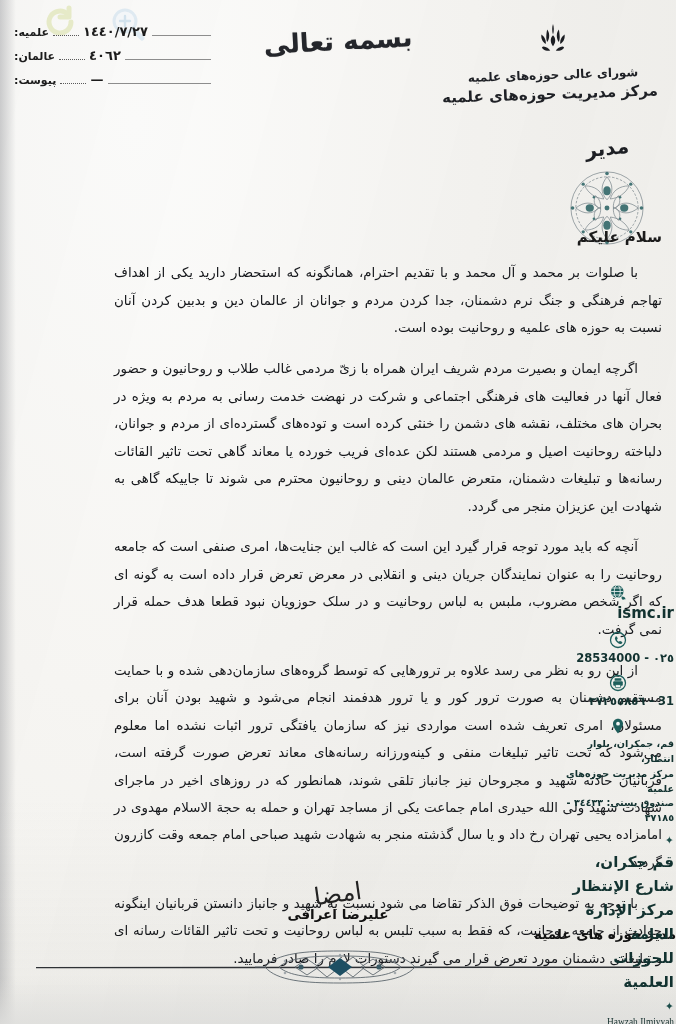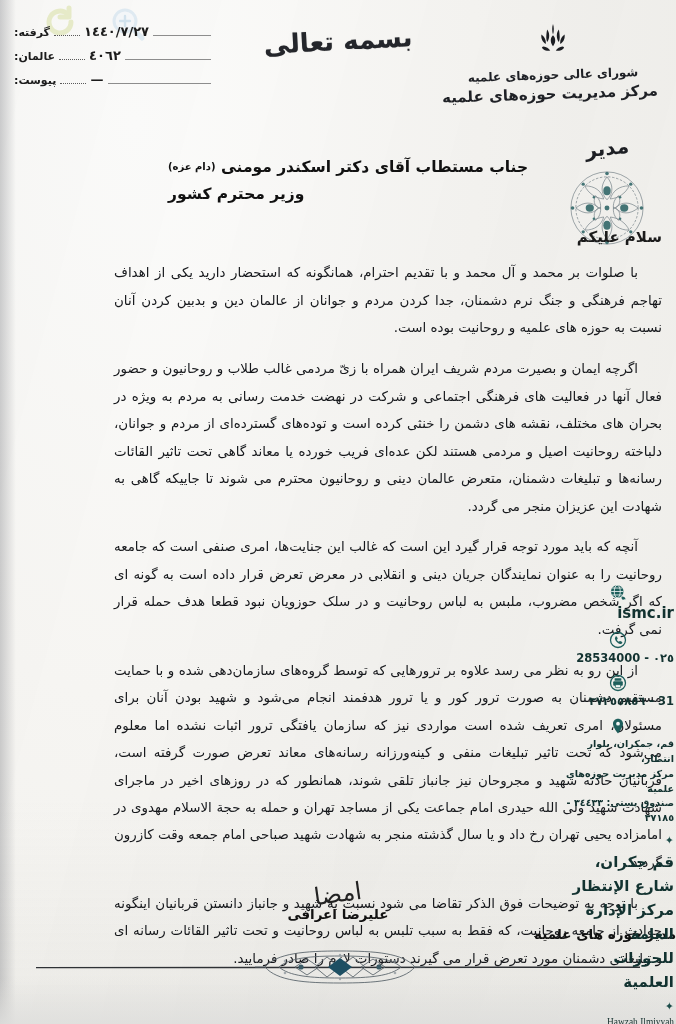--- a/index.html
+++ b/index.html
@@ -141,21 +141,21 @@
     <circle cx="17" cy="17" r="11" fill="#eef4fb" stroke="#bcd6ea" stroke-width="3"></circle>
     <path d="M25 25l9 9" stroke="#bcd6ea" stroke-width="5" stroke-linecap="round"></path>
     <path d="M17 12v10M12 17h10" stroke="#9fc4e0" stroke-width="2.4" stroke-linecap="round"></path>
   </svg>
 
   <div id="stamp-field">
     <div class="stamp-row">
       <span class="stamp-rule"></span>
       <span class="stamp-val">١٤٤٠/٧/٢٧</span>
       <span class="stamp-dots"></span>
-      <span class="stamp-label">گرفته:</span>
+      <span class="stamp-label">علمیه:</span>
     </div>
     <div class="stamp-row">
       <span class="stamp-rule"></span>
       <span class="stamp-val">٤٠٦٢</span>
       <span class="stamp-dots"></span>
       <span class="stamp-label">عالمان:</span>
     </div>
     <div class="stamp-row">
       <span class="stamp-rule"></span>
       <span class="stamp-val">—</span>
@@ -217,27 +217,20 @@
         <circle cx="21" cy="84" r="2"></circle>
           <circle cx="79" cy="84" r="2"></circle>
         <circle cx="34" cy="42" r="1.5"></circle>
           <circle cx="66" cy="42" r="1.5"></circle>
         <circle cx="34" cy="68" r="1.5"></circle>
           <circle cx="66" cy="68" r="1.5"></circle>
       </g>
     </svg>
   </div>
 
-  <div id="addressee">
-    <div id="addressee-name">
-      <span>جناب مستطاب آقای دکتر اسکندر مومنی</span>
-      <span class="honorific">(دام عزه)</span>
-    </div>
-    <div id="addressee-title">وزیر محترم کشور</div>
-  </div>
 
   <div id="letter-body">
     <div id="greeting">سلام علیکم</div>
     <p class="para">با صلوات بر محمد و آل محمد و با تقدیم احترام، همانگونه که استحضار دارید یکی از اهداف تهاجم فرهنگی و جنگ نرم دشمنان، جدا کردن مردم و جوانان از عالمان دین و بدبین کردن آنان نسبت به حوزه های علمیه و روحانیت بوده است.</p>
     <p class="para">اگرچه ایمان و بصیرت مردم شریف ایران همراه با زیّ مردمی غالب طلاب و روحانیون و حضور فعال آنها در فعالیت های فرهنگی اجتماعی و شرکت در نهضت خدمت رسانی به مردم به ویژه در بحران های مختلف، نقشه های دشمن را خنثی کرده است و توده‌های گسترده‌ای از مردم و جوانان، دلباخته روحانیت اصیل و مردمی هستند لکن عده‌ای فریب خورده یا معاند گاهی تحت تاثیر القائات رسانه‌ها و تبلیغات دشمنان، متعرض عالمان دینی و روحانیون محترم می شوند تا جاییکه گاهی به شهادت این عزیزان منجر می گردد.</p>
     <p class="para">آنچه که باید مورد توجه قرار گیرد این است که غالب این جنایت‌ها، امری صنفی است که جامعه روحانیت را به عنوان نمایندگان جریان دینی و انقلابی در معرض تعرض قرار داده است به گونه ای که اگر شخص مضروب، ملبس به لباس روحانیت و در سلک حوزویان نبود قطعا هدف حمله قرار نمی گرفت.</p>
     <p class="para">از این رو به نظر می رسد علاوه بر ترورهایی که توسط گروه‌های سازمان‌دهی شده و با حمایت مستقیم دشمنان به صورت ترور کور و یا ترور هدفمند انجام می‌شود و شهید بودن آنان برای مسئولان، امری تعریف شده است مواردی نیز که سازمان یافتگی ترور اثبات نشده اما معلوم می‌شود که تحت تاثیر تبلیغات منفی و کینه‌ورزانه رسانه‌های معاند تعرض صورت گرفته است، قربانیان حادثه شهید و مجروحان نیز جانباز تلقی شوند، همانطور که در روزهای اخیر در ماجرای شهادت شهید ولی الله حیدری امام جماعت یکی از مساجد تهران و حمله به حجة الاسلام مهدوی در امامزاده یحیی تهران رخ داد و یا سال گذشته منجر به شهادت شهید صباحی امام جمعه وقت کازرون گردید.</p>
     <p class="para">با توجه به توضیحات فوق الذکر تقاضا می شود نسبت به شهید و جانباز دانستن قربانیان اینگونه حوادث از جامعه روحانیت، که فقط به سبب تلبس به لباس روحانیت و تحت تاثیر القائات رسانه ای و تبلیغاتی دشمنان مورد تعرض قرار می گیرند دستورات لازم را صادر فرمایید.</p>
   </div>
 

